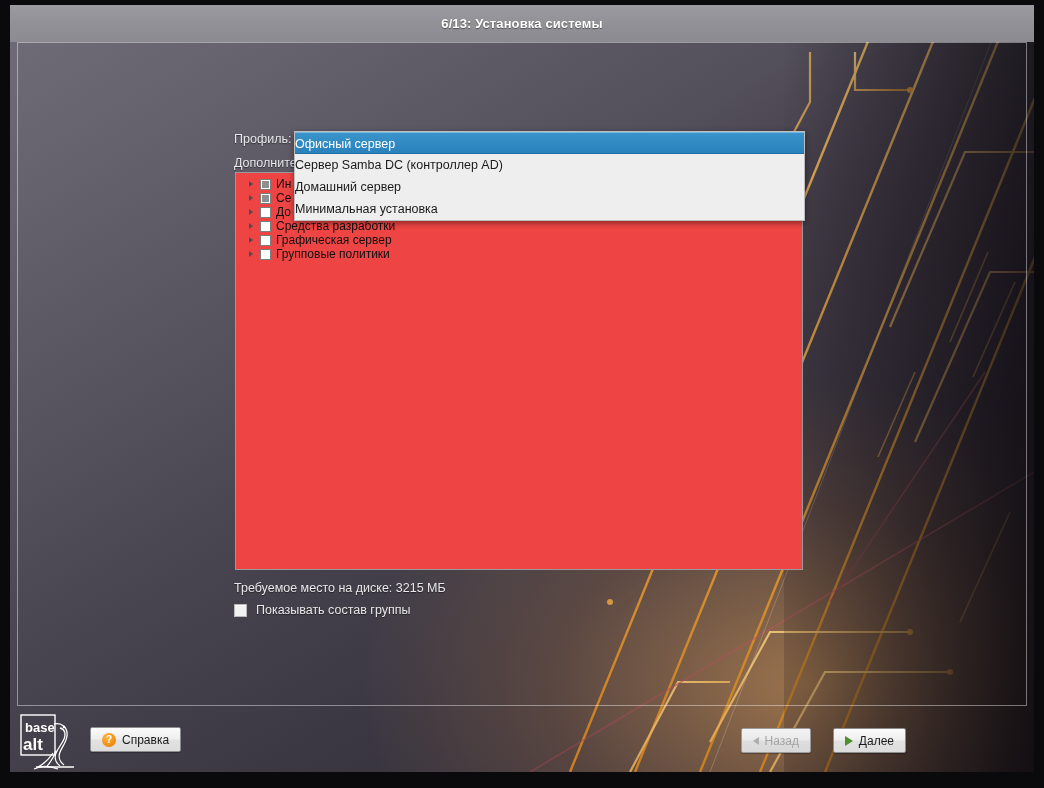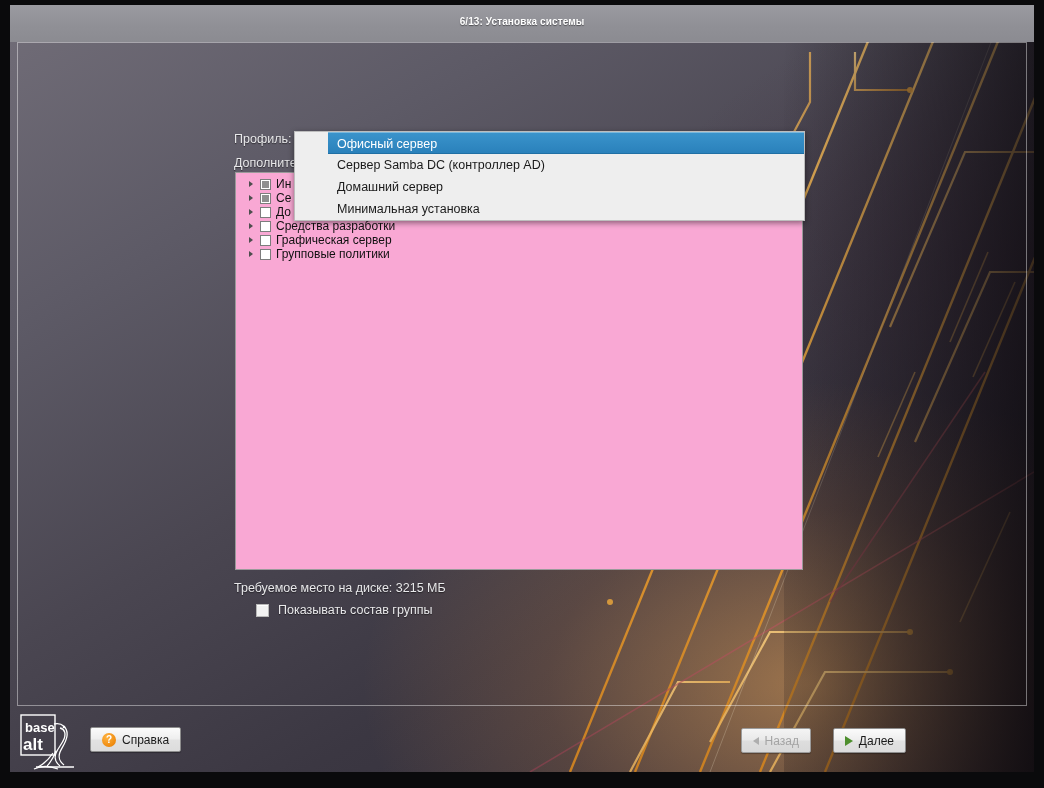--- a/index.html
+++ b/index.html
@@ -22,21 +22,21 @@
     position: absolute;
     left: 10px; top: 5px;
     width: 1024px; height: 37px;
     background: linear-gradient(180deg,#9a9aa0 0%, #909096 55%, #8b8b91 100%);
     z-index: 5;
   }
   #header-title {
     position: absolute;
     left: 0; right: 0; top: 11px;
     text-align: center;
-    font-size: 10px;
+    font-size: 13px;
     font-weight: bold;
     color: #ffffff;
     text-shadow: 0 1px 1px rgba(0,0,0,0.45);
     letter-spacing: 0.1px;
   }
 
   
   #wallpaper {
     position: absolute;
     left: 10px; top: 42px;
@@ -76,21 +76,21 @@
     white-space: nowrap;
   }
   #label-profile { left: 234px; top: 132px; }
   #label-extra   { left: 234px; top: 156px; }
 
   
   #list-panel {
     position: absolute;
     left: 235px; top: 172px;
     width: 568px; height: 398px;
-    background: #f9a8d4;
+    background: #ef4444;
     border: 1px solid #9a9a9a;
     overflow: hidden;
   }
   .tree-row {
     display: flex;
     align-items: center;
     height: 14px;
     padding-left: 8px;
     font-size: 12px;
     color: #111;
@@ -128,21 +128,21 @@
     position: absolute;
     left: 234px; top: 581px;
     font-size: 12.5px;
     color: #e8e8ea;
     text-shadow: 0 1px 1px rgba(0,0,0,0.5);
     white-space: nowrap;
   }
   #show-group-row {
     position: absolute;
     left: 234px; top: 603px;
-    display: flex; align-items: center; margin-left: 22px;
+    display: flex; align-items: center;
   }
   #show-group-box {
     width: 13px; height: 13px;
     background: #f2f2f2;
     border: 1px solid #b8b8b8;
     box-shadow: inset 0 1px 0 #ffffff;
   }
   #show-group-label {
     margin-left: 9px;
     font-size: 12.5px;
@@ -157,26 +157,24 @@
     left: 294px; top: 131px;
     width: 511px;
     background: #eeeeee;
     border: 1px solid #bdbdbd;
     box-shadow: 0 2px 6px rgba(0,0,0,0.45);
     z-index: 30;
   }
   .dd-item {
     height: 22px;
     line-height: 22px;
-    padding-left: 9px;
     font-size: 12.5px;
     color: #1a1a1a;
     white-space: nowrap;
     cursor: default;
-    margin-left: 33px;
   }
   .dd-item.selected {
     background: linear-gradient(180deg,#3a93cb 0%, #2a81bb 100%);
     color: #ffffff;
     border-top: 1px solid #7bb8dd;
     border-bottom: 1px solid #1f6fa4;
   }
 
   
   #logo {

